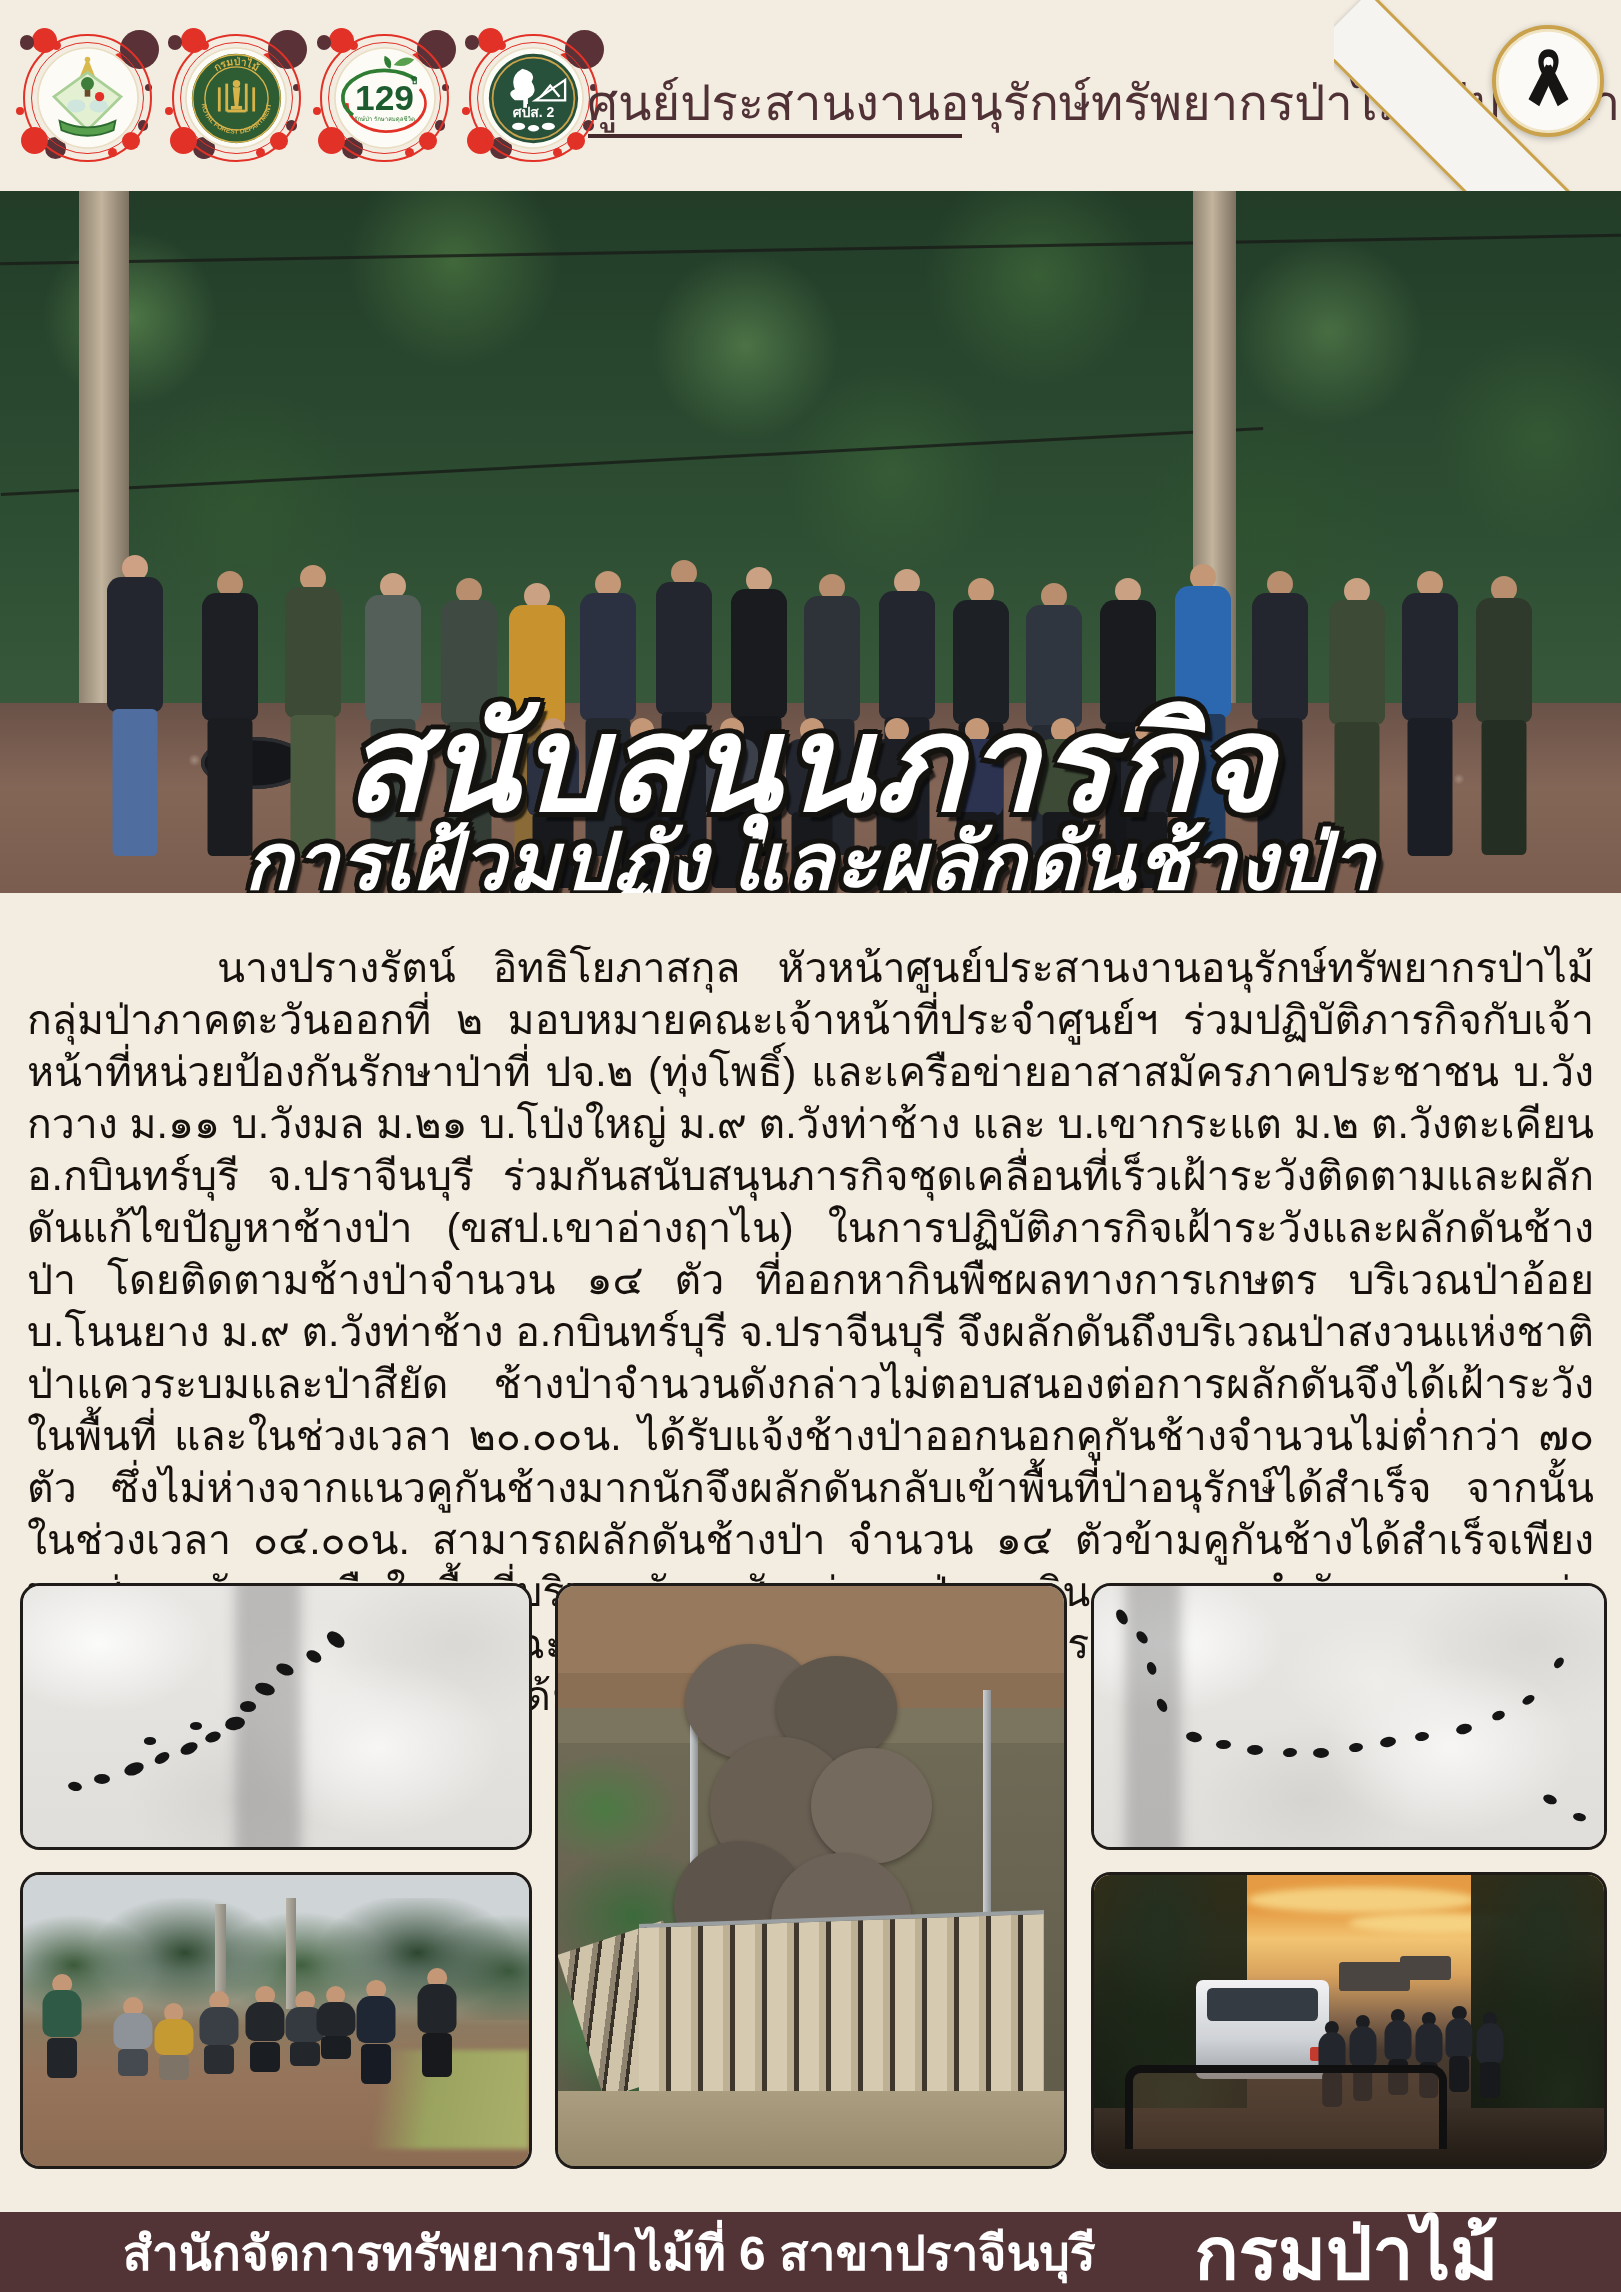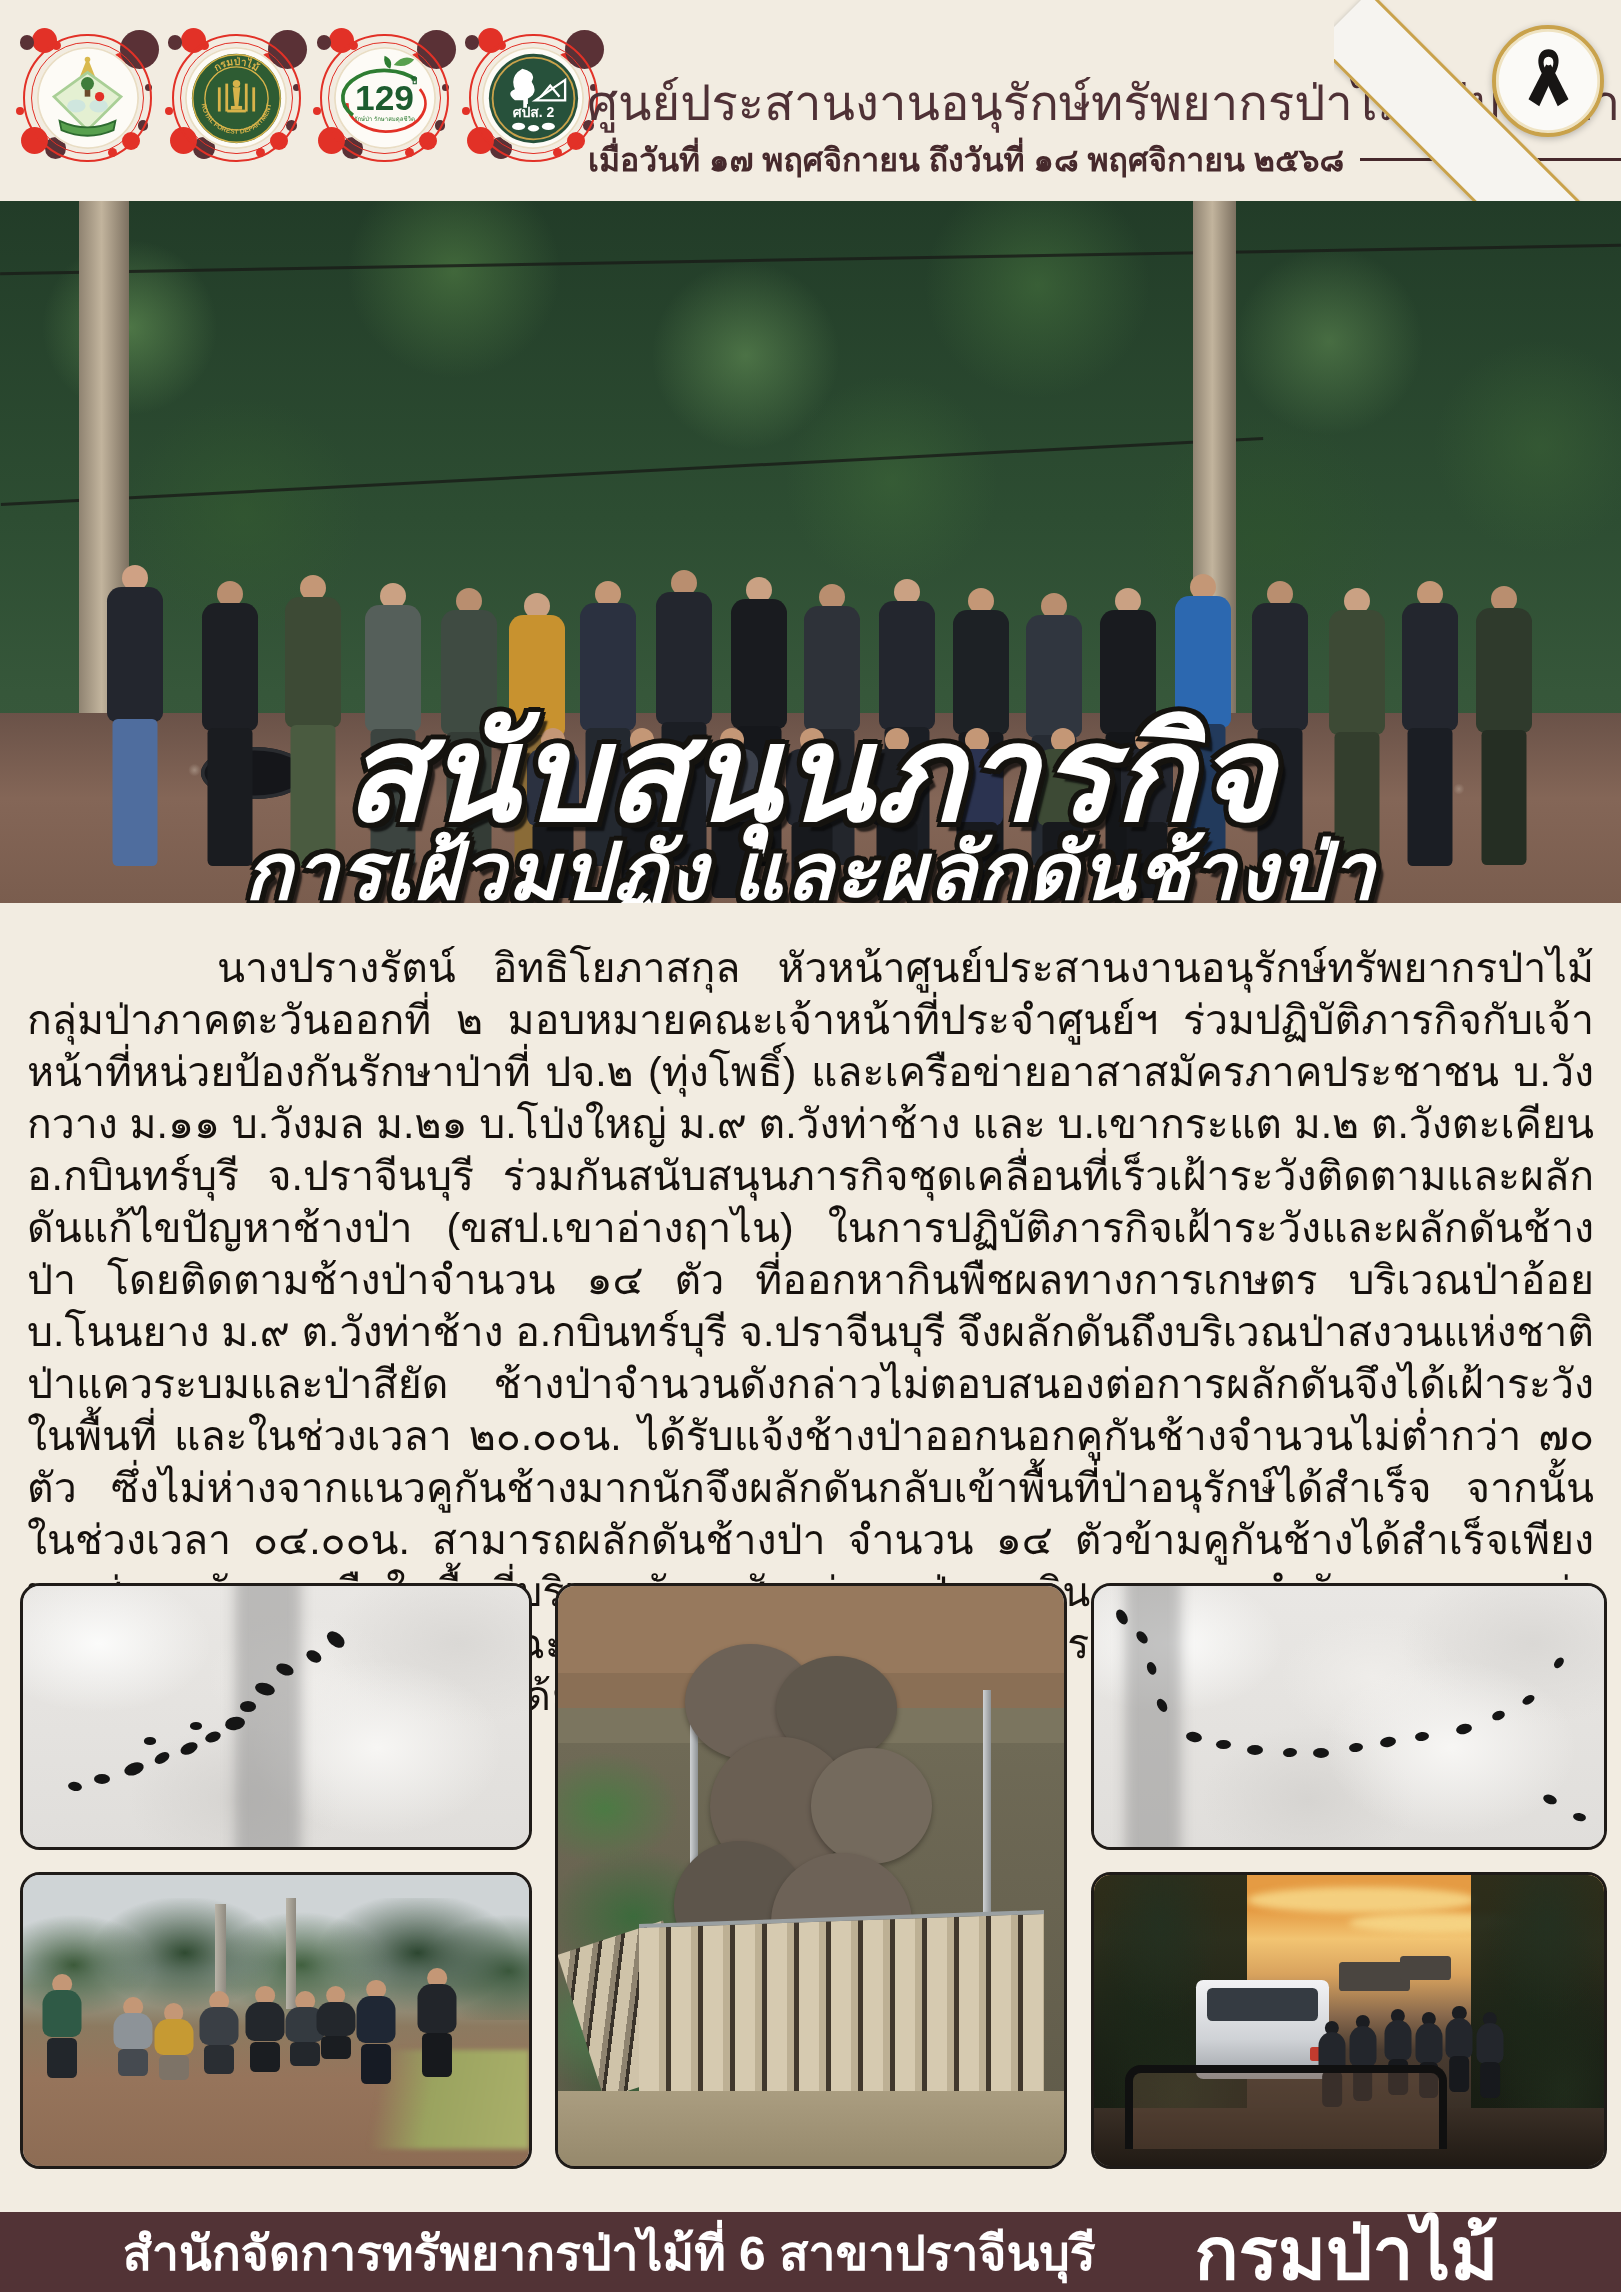--- a/index.html
+++ b/index.html
@@ -21,21 +21,21 @@
   .date-text{font-size:32px;font-weight:700;color:#46292c;white-space:nowrap;}
   .date-rule{width:374px;height:3.6px;background:#46292c;}
 
   
   .corner-ribbon{position:absolute;top:0;right:0;width:287px;height:233px;overflow:hidden;pointer-events:none;}
   .diag-band{position:absolute;left:36px;top:-9px;width:430px;height:70px;background:#f6f4f0;border-top:3.6px solid #c9a24b;border-bottom:3.6px solid #c9a24b;transform:rotate(45deg);transform-origin:0 0;box-shadow:0 1.8px 5.4px rgba(0,0,0,.18);}
   .ribbon-circle{position:absolute;left:158px;top:25px;width:104px;height:104px;border-radius:50%;background:#fbfaf7;border:4.5px solid #c9a24b;box-shadow:0 0 0 2.7px #efe3c2 inset,0 1.8px 7.2px rgba(0,0,0,.25);display:flex;align-items:center;justify-content:center;}
   .ribbon-circle svg{width:77px;height:77px;}
 
   
-  .hero{position:absolute;top:201px;left:0;width:1621px;height:702px;overflow:hidden;
+  .hero{position:absolute;top:191px;left:0;width:1621px;height:702px;overflow:hidden;
     background:
       radial-gradient(circle 125px at 8% 18%,rgba(110,160,92,.55),transparent 70%),
       radial-gradient(circle 152px at 28% 10%,rgba(84,130,70,.6),transparent 70%),
       radial-gradient(circle 134px at 46% 22%,rgba(120,170,100,.45),transparent 70%),
       radial-gradient(circle 161px at 64% 12%,rgba(70,115,62,.6),transparent 70%),
       radial-gradient(circle 134px at 82% 20%,rgba(104,150,88,.5),transparent 70%),
       radial-gradient(circle 152px at 95% 35%,rgba(60,100,55,.55),transparent 70%),
       radial-gradient(circle 170px at 15% 45%,rgba(52,92,48,.55),transparent 70%),
       radial-gradient(circle 152px at 55% 40%,rgba(64,108,58,.5),transparent 70%),
       radial-gradient(circle 179px at 78% 48%,rgba(46,84,44,.55),transparent 70%),
@@ -268,21 +268,20 @@
             <ellipse cx="34" cy="80" rx="7" ry="4" fill="#ffffff"></ellipse>
             <ellipse cx="50" cy="82" rx="6" ry="3.5" fill="#ffffff"></ellipse>
             <ellipse cx="66" cy="80" rx="7" ry="4" fill="#ffffff"></ellipse>
           </svg>
         </span>
       </div>
     </div>
 
     <div class="header-title">ศูนย์ประสานงานอนุรักษ์ทรัพยากรป่าไม้กลุ่มป่าภาคตะวันออกที่ ๒</div>
     <div class="date-row">
-      <span class="date-text">เมื่อวันที่ ๑๗ พฤศจิกายน ถึงวันที่ ๑๘ พฤศจิกายน ๒๕๖๘</span>
       <span class="date-rule"></span>
     </div>
 
     <div class="corner-ribbon">
       <div class="diag-band"></div>
       <div class="ribbon-circle">
         <svg viewBox="0 0 100 100">
           <path d="M50 8 C34 8 31 32 50 50 C69 32 66 8 50 8 Z M50 18 C58 18 59 30 50 40 C41 30 42 18 50 18 Z" fill="#171514"></path>
           <path d="M40 34 L62 82 L76 73 L53 28 Z" fill="#171514"></path>
           <path d="M60 34 L38 82 L24 73 L47 28 Z" fill="#171514"></path>

